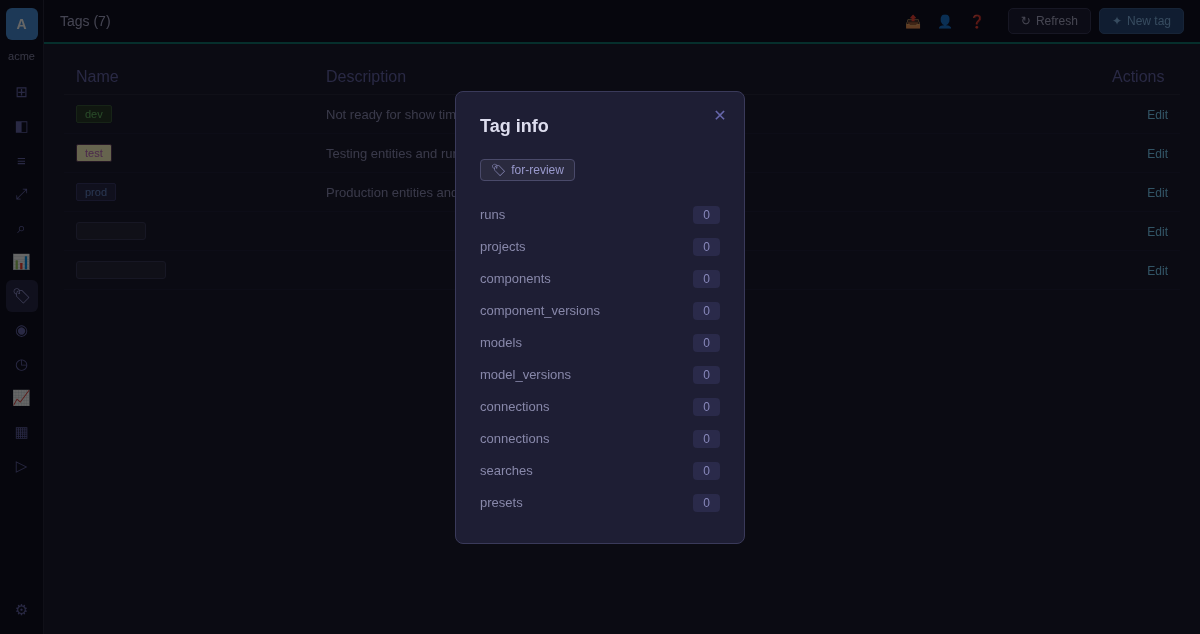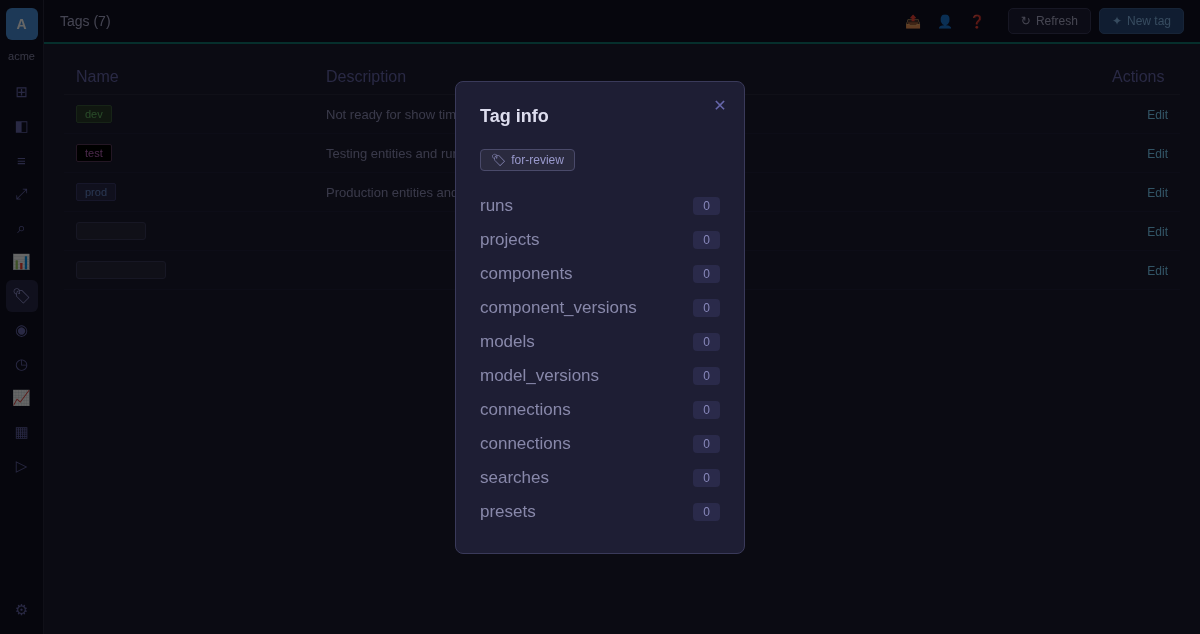--- a/index.html
+++ b/index.html
@@ -144,21 +144,21 @@
       vertical-align: middle;
     }
     .tag-chip {
       display: inline-block;
       padding: 2px 8px;
       border-radius: 2px;
       font-size: 11px;
       font-weight: 500;
     }
     .tag-dev { background: #2a3a2a; color: #66bb66; border: 1px solid #3a5a3a; }
-    .tag-test { background: #000000; color: #bb66bb; border: 1px solid #5a3a5a; }
+    .tag-test { background: #fef9c3; color: #bb66bb; border: 1px solid #5a3a5a; }
     .tag-prod { background: #2a2a4a; color: #6688cc; border: 1px solid #3a3a6a; }
     .tag-newtag { background: #3a2a2a; color: #cc8866; border: 1px solid #5a3a3a; }
     .tag-blurred {
       background: #2a2a3e;
       color: transparent;
       border: 1px solid #3a3a5a;
       min-width: 60px;
       border-radius: 3px;
     }
     .action-link { color: #7dd3fc; cursor: pointer; font-size: 12px; }
@@ -212,21 +212,21 @@
       color: #9999cc;
       font-size: 12px;
       margin-bottom: 18px;
     }
     .stat-row {
       display: flex;
       align-items: center;
       justify-content: space-between;
       padding: 7px 0;
     }
-    .stat-label { color: #8888aa; font-size: 17px; }
+    .stat-label { color: #8888aa; font-size: 13px; }
     .stat-badge {
       background: #2a2a4a;
       color: #8888bb;
       border-radius: 4px;
       padding: 2px 10px;
       font-size: 12px;
       min-width: 26px;
       text-align: center;
     }
     .modal::-webkit-scrollbar { width: 4px; }

